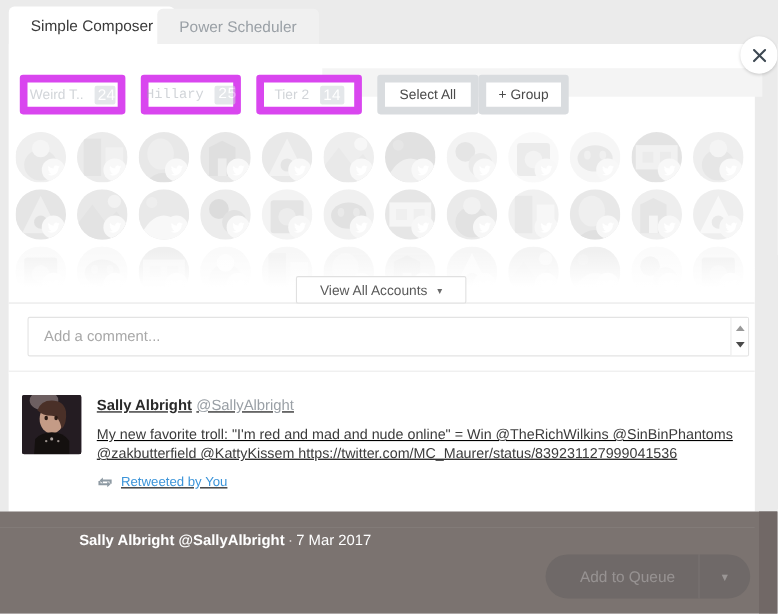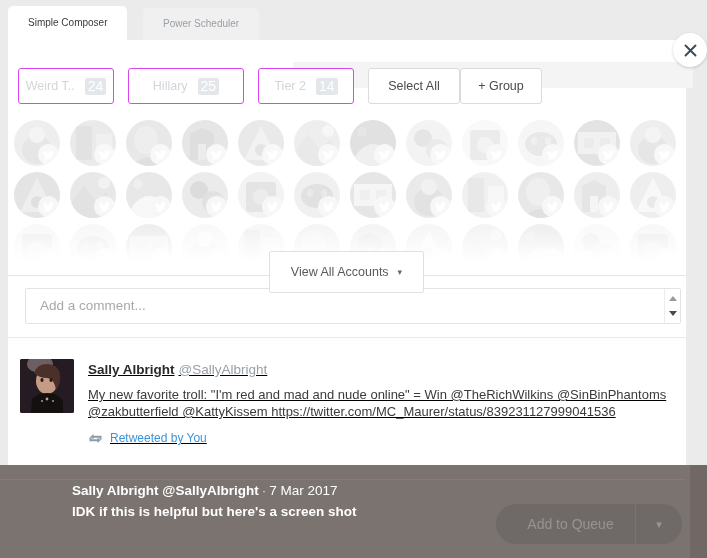--- a/index.html
+++ b/index.html
@@ -24,21 +24,21 @@
     left: 0; top: 0;
     width: 707px; height: 40px;
     background: #ebebeb;
   }
   .tab {
     position: absolute;
     top: 8px;
     height: 32px;
     line-height: 32px;
     padding: 0 20px;
-    font-size: 10px;
+    font-size: 14px;
     color: #9aa0a6;
     background: #f0f0f0;
     border-top-left-radius: 5px;
     border-top-right-radius: 5px;
     white-space: nowrap;
     cursor: pointer;
   }
   .tab.active {
     background: #ffffff;
     color: #3a3a3a;
@@ -104,21 +104,21 @@
   .grouprow {
     position: absolute;
     left: 18px; top: 68px;
     width: 672px; height: 36px;
     display: flex;
     gap: 0;
     z-index: 5;
   }
   .gbtn {
     height: 36px;
-    border: 1px solid #d946ef;
+    border: 7px solid #d946ef;
     border-radius: 3px;
     background: #ffffff;
     display: flex;
     align-items: center;
     justify-content: center;
     font-size: 12.5px;
     color: #9aa2ab;
     cursor: pointer;
     margin-right: 14px;
     padding: 0 6px;
@@ -132,21 +132,21 @@
     font-size: 14px;
     line-height: 17px;
     height: 17px;
     min-width: 19px;
     text-align: center;
     border-radius: 2px;
     padding: 0 3px;
     opacity: 0.55;
   }
   .gbtn.w-group { width: 96px; }
-  .gbtn.w-hillary { width: 116px; }
+  .gbtn.w-hillary { width: 91px; font-family: Liberation Mono, monospace; }
   .gbtn.w-g1 { width: 96px; }
   .gbtn.w-t2 { width: 96px; }
   .gbtn.plain {
     color: #4a4a4a;
     opacity: 1;
     border-color: #d9dcdf;
   }
   .gbtn.plain .glabel { opacity: 1; }
   .gbtn.w-addgroup { width: 82px; }
   .gbtn.w-selectall { width: 92px; margin-right: 0; }
@@ -194,21 +194,21 @@
     position: absolute;
     left: 0; bottom: 0; width: 672px; height: 42px;
     background: linear-gradient(to bottom, rgba(255,255,255,0) 0%, #ffffff 78%);
     pointer-events: none;
   }
 
   
   .viewall {
     position: absolute;
     left: 269px; top: 251px;
-    width: 155px; height: 42px;
+    width: 155px; height: 25px;
     background: #ffffff;
     border: 1px solid #e0e0e0;
     border-radius: 2px;
     display: flex;
     align-items: center;
     justify-content: center;
     font-size: 12.5px;
     color: #5a5a5a;
     cursor: pointer;
     z-index: 10;
@@ -930,21 +930,20 @@
   </div>
 
   <div class="overlay">
     <div class="overlay-seam"></div>
     <div class="overlay-rightstrip"></div>
     <div class="ov-text">
       <div class="ov-line1">
         <b>Sally Albright</b>
         <b>@SallyAlbright</b><span class="ov-sep">·</span><span class="ov-date">7 Mar 2017</span>
       </div>
-      <div class="ov-line3">IDK if this is helpful but here's a screen shot</div>
     </div>
   </div>
 
   <div class="queuebtn">
     <span class="qlabel">Add to Queue</span>
     <span class="qsep"></span>
     <span class="qcv">▾</span>
   </div>
 
 </div>

